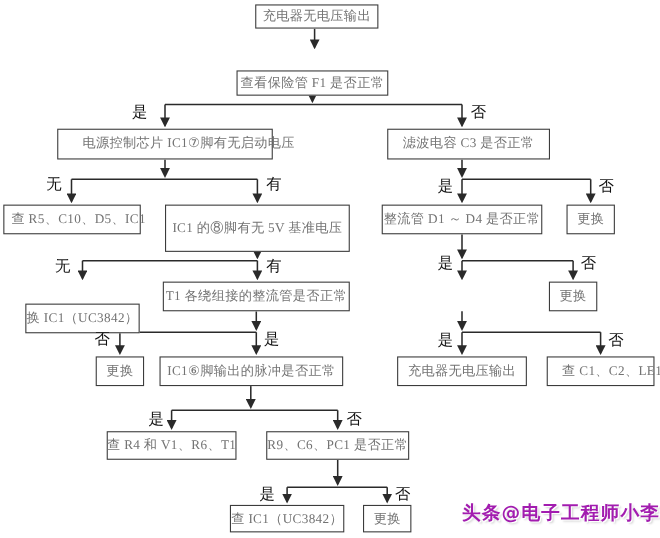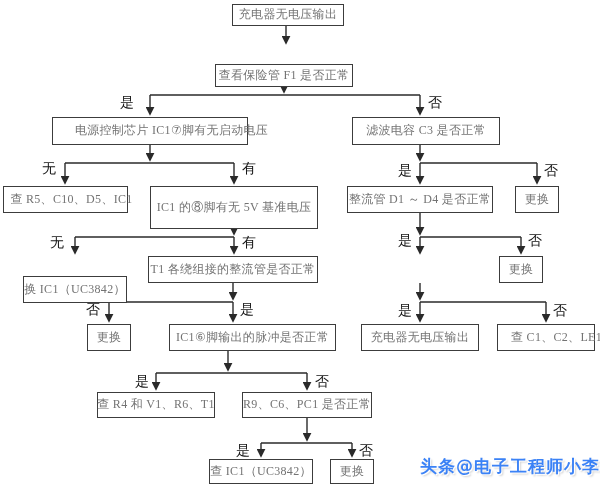--- a/index.html
+++ b/index.html
@@ -15,21 +15,21 @@
     letter-spacing:0.3px;white-space:nowrap;line-height:1.1;
   }
   .blabel{
     position:absolute;font-size:14px;color:#111111;
     font-family:"Liberation Serif","DejaVu Serif",serif;line-height:1;
   }
   svg#connectors{position:absolute;left:0;top:0;}
   svg#connectors line{stroke:#2a2a2a;stroke-width:1.4;}
   #watermark{
     position:absolute;left:420px;top:455px;width:176px;
-    font-size:17px;font-weight:bold;color:#3b82f6;
+    font-size:17px;font-weight:bold;color:#a21caf;
     text-shadow:1px 1px 0 #ffffff,2px 2px 2px rgba(0,0,0,0.18);
     letter-spacing:1px;white-space:nowrap;
     font-family:"DejaVu Sans","Liberation Sans",sans-serif;
   }
 </style>
 </head>
 <body>
 
 <div id="stage">
 
@@ -113,21 +113,21 @@
   <div class="node" style="left:52px;top:117px;width:196px;height:28px;padding-left:43px;">电源控制芯片 IC1⑦脚有无启动电压</div>
   <div class="node" style="left:352px;top:117px;width:148px;height:28px;">滤波电容 C3 是否正常</div>
   <div class="node" style="left:3px;top:186px;width:125px;height:27px;padding-left:12px;">查 R5、C10、D5、IC1</div>
   <div class="node" style="left:150px;top:186px;width:168px;height:43px;">IC1 的⑧脚有无 5V 基准电压</div>
   <div class="node" style="left:347px;top:186px;width:146px;height:27px;">整流管 D1 ～ D4 是否正常</div>
   <div class="node" style="left:515px;top:186px;width:44px;height:27px;">更换</div>
   <div class="node" style="left:23px;top:256px;width:104px;height:27px;margin-top:20px;">换 IC1（UC3842）</div>
   <div class="node" style="left:148px;top:256px;width:170px;height:27px;">T1 各绕组接的整流管是否正常</div>
   <div class="node" style="left:499px;top:256px;width:44px;height:27px;">更换</div>
   <div class="node" style="left:87px;top:324px;width:44px;height:27px;">更换</div>
-  <div class="node" style="left:145px;top:324px;width:167px;height:27px;margin-left:24px;">IC1⑥脚输出的脉冲是否正常</div>
+  <div class="node" style="left:145px;top:324px;width:167px;height:27px;">IC1⑥脚输出的脉冲是否正常</div>
   <div class="node" style="left:361px;top:324px;width:118px;height:27px;">充电器无电压输出</div>
   <div class="node" style="left:497px;top:324px;width:98px;height:27px;padding-left:21px;">查 C1、C2、LE1</div>
   <div class="node" style="left:97px;top:392px;width:118px;height:26px;">查 R4 和 V1、R6、T1</div>
   <div class="node" style="left:242px;top:392px;width:130px;height:26px;">R9、C6、PC1 是否正常</div>
   <div class="node" style="left:209px;top:459px;width:104px;height:25px;">查 IC1（UC3842）</div>
   <div class="node" style="left:330px;top:459px;width:44px;height:25px;">更换</div>
 
   <span class="blabel" style="left:120px;top:96px;">是</span>
   <span class="blabel" style="left:428px;top:96px;">否</span>
   <span class="blabel" style="left:42px;top:162px;">无</span>

